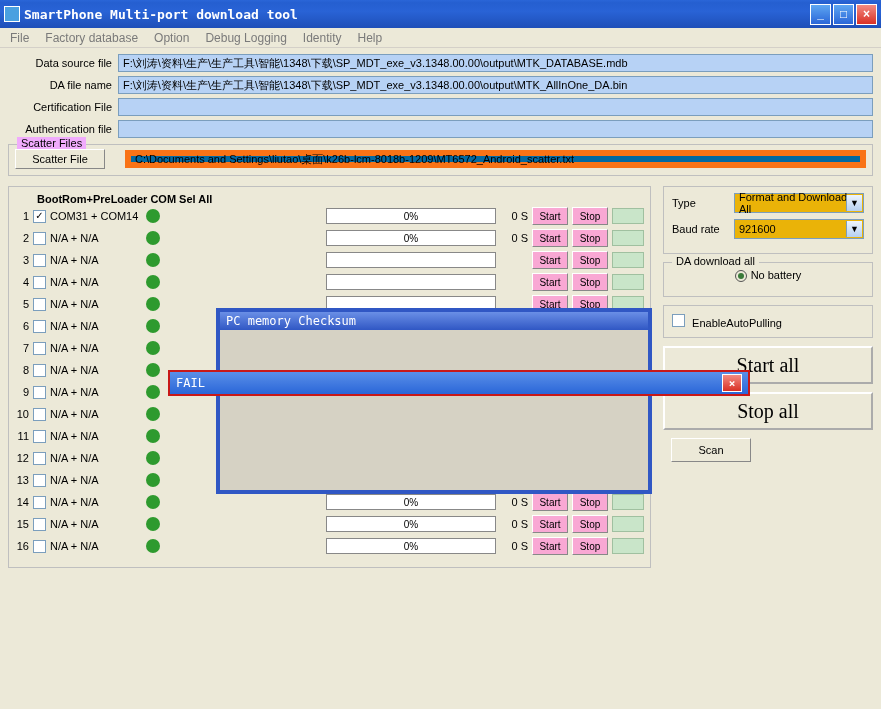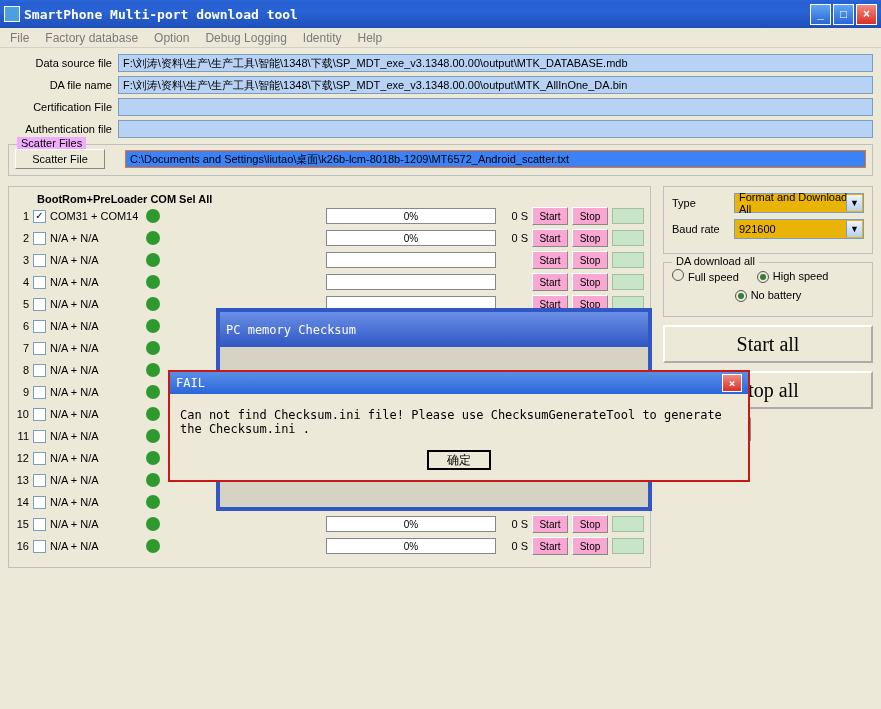--- a/index.html
+++ b/index.html
@@ -13,21 +13,21 @@
   .menubar { height: 20px; background: #ece9d8; display: flex; align-items: center; padding: 0 6px; gap: 8px; font-family: "SimSun",sans-serif; font-size: 12px; color: #7a7a7a; border-bottom: 1px solid #d4d0c8; }
   .menubar span { padding: 2px 4px; }
   .content { padding: 6px 8px 10px 8px; background: #ece9d8; }
   .formrow { display: flex; align-items: center; margin-bottom: 4px; }
   .formrow label { width: 110px; text-align: right; padding-right: 6px; }
   .formrow .textfield { flex: 1; height: 18px; background: #b7d2f5; border: 1px solid #7b9ebd; padding: 1px 4px; font-size: 11px; color: #000; display: flex; align-items: center; overflow: hidden; white-space: nowrap; }
   .fieldset { border: 1px solid #bfbfbf; margin-top: 6px; padding: 4px 6px 6px 6px; position: relative; }
   .fieldset .legend { position: absolute; top: -8px; left: 8px; background: #f0abfc; padding: 0 4px; font-size: 11px; }
   .scatter-row { display: flex; align-items: center; gap: 20px; }
   .btn { background: #ece9d8; border: 1px solid #888; border-top-color: #fff; border-left-color: #fff; padding: 2px 8px; font-size: 11px; height: 20px; display: inline-flex; align-items: center; justify-content: center; }
-  .sc-field { flex: 1; height: 18px; background: #3b82f6; border: 1px solid #f97316; padding: 1px 4px; font-size: 11px; display: flex; align-items: center; }
+  .sc-field { flex: 1; height: 18px; background: #0369a1; border: 6px solid #f97316; padding: 1px 4px; font-size: 11px; display: flex; align-items: center; }
   .lower { display: flex; gap: 12px; margin-top: 10px; }
   .left { flex: 1; border: 1px solid #bfbfbf; padding: 6px 6px 10px 6px; }
   .selall { display: flex; align-items: center; gap: 4px; font-weight: bold; margin-bottom: 0; padding-left: 18px; }
   .port-row { display: flex; align-items: center; height: 22px; gap: 4px; }
   .port-row .idx { width: 14px; text-align: right; color: #000; }
   .port-row .cb { width: 13px; height: 13px; border: 1px solid #7b9ebd; background: #fff; display: inline-flex; align-items: center; justify-content: center; }
   .port-row .cb.checked::after { content: "✓"; font-size: 10px; line-height: 10px; }
   .port-row .label { width: 88px; white-space: nowrap; }
   .port-row .dot { width: 14px; height: 14px; border-radius: 50%; background: #2e9a2e; margin: 0 4px; }
   .port-row .pbar { width: 170px; height: 16px; border: 1px solid #888; background: #fff; position: relative; display: flex; align-items: center; justify-content: center; font-size: 10px; }
@@ -41,21 +41,21 @@
   .prow label { width: 58px; }
   .select { flex: 1; height: 20px; border: 1px solid #7b9ebd; background: #eab308; display: flex; align-items: center; padding: 0 2px 0 4px; font-size: 11px; position: relative; }
   .select .arrow { position: absolute; right: 1px; top: 1px; bottom: 1px; width: 16px; background: linear-gradient(#eef4fc,#b6d0f0); border-left: 1px solid #7b9ebd; display: flex; align-items: center; justify-content: center; font-size: 9px; }
   .radio { width: 12px; height: 12px; border: 1px solid #555; border-radius: 50%; display: inline-flex; align-items: center; justify-content: center; margin-right: 4px; }
   .radio.checked::after { content: ""; width: 6px; height: 6px; border-radius: 50%; background: #3a7a3a; }
   .checkbox { width: 13px; height: 13px; border: 1px solid #7b9ebd; background: #fff; display: inline-flex; align-items: center; justify-content: center; margin-right: 4px; }
   .bigbtn { height: 38px; border: 2px outset #fff; background: #ece9d8; font-size: 20px; font-family: "Times New Roman", serif; display: flex; align-items: center; justify-content: center; }
   .scanbtn { width: 80px; height: 24px; align-self: flex-start; margin-left: 8px; }
   
   .modal1 { position: absolute; left: 216px; top: 308px; width: 436px; border: 4px solid #3057c4; background: #d6d2c4; z-index: 5; }
-  .modal1 .mti { height: 35px; background: linear-gradient(#6a8fe6,#3057c4); color: #fff; font-family: "SimSun",monospace; font-size: 12px; display: flex; align-items: center; padding: 0 6px; }
+  .modal1 .mti { height: 18px; background: linear-gradient(#6a8fe6,#3057c4); color: #fff; font-family: "SimSun",monospace; font-size: 12px; display: flex; align-items: center; padding: 0 6px; }
   .modal1 .mbody { height: 160px; }
   
   .modal2 { position: absolute; left: 168px; top: 370px; width: 582px; border: 2px solid #c81818; background: #ece9d8; z-index: 10; }
   .modal2 .mti2 { height: 22px; background: linear-gradient(#5a8fe8,#2a66d8); color: #fff; font-family: "SimSun",monospace; font-size: 12px; display: flex; align-items: center; padding: 0 6px; }
   .modal2 .closebtn { margin-left: auto; width: 20px; height: 18px; background: linear-gradient(#f28b82,#d93025); border: 1px solid #fff; display: flex; align-items: center; justify-content: center; color: #fff; font-weight: bold; font-size: 11px; }
   .modal2 .mbody2 { padding: 14px 10px 10px 10px; font-family: "SimSun",monospace; font-size: 12px; display: flex; flex-direction: column; align-items: center; gap: 14px; }
   .okbtn { width: 64px; height: 20px; border: 2px solid #000; background: #ece9d8; font-family: "SimSun"; font-size: 12px; display: flex; align-items: center; justify-content: center; }
 </style>
 </head>
 <body>
@@ -324,44 +324,40 @@
           <label>Baud rate</label>
           <div class="select">
             <span>921600</span>
               <span class="arrow">▼</span>
           </div>
         </div>
       </div>
 
       <div class="panel">
         <span class="legend">DA download all</span>
-        <div class="prow" style="gap:18px">
-          <span><span class="radio"></span><span>Full speed</span></span>
-          <span><span class="radio checked"></span><span>High speed</span></span>
-        </div>
         <div class="prow" style="justify-content:center">
           <span><span class="radio checked"></span><span>No battery</span></span>
         </div>
       </div>
 
+      <div class="panel" style="padding:8px">
+        <span class="checkbox"></span>
+        <span>EnableAutoPulling</span>
+      </div>
 
       <div class="bigbtn">Start all</div>
       <div class="bigbtn">Stop all</div>
       <div class="btn scanbtn">Scan</div>
     </div>
   </div>
 </div>
 
 <div class="modal1">
   <div class="mti">PC memory Checksum</div>
   <div class="mbody"></div>
 </div>
 
 <div class="modal2">
   <div class="mti2">
     <span>FAIL</span>
     <div class="closebtn">×</div>
   </div>
-  <div class="mbody2">
-    <div>Can not find Checksum.ini file! Please use ChecksumGenerateTool to generate the Checksum.ini .</div>
-    <div class="okbtn">确定</div>
-  </div>
 </div>
 
 </body></html>

